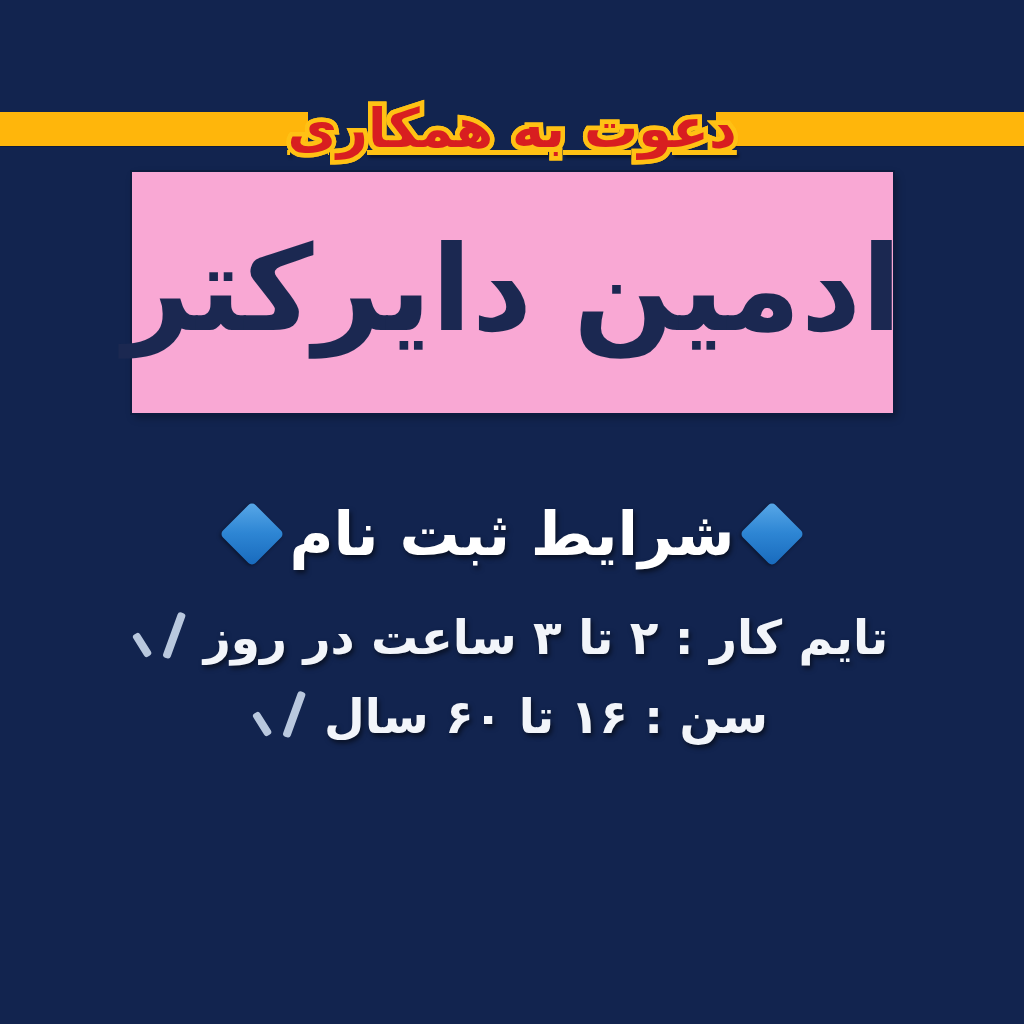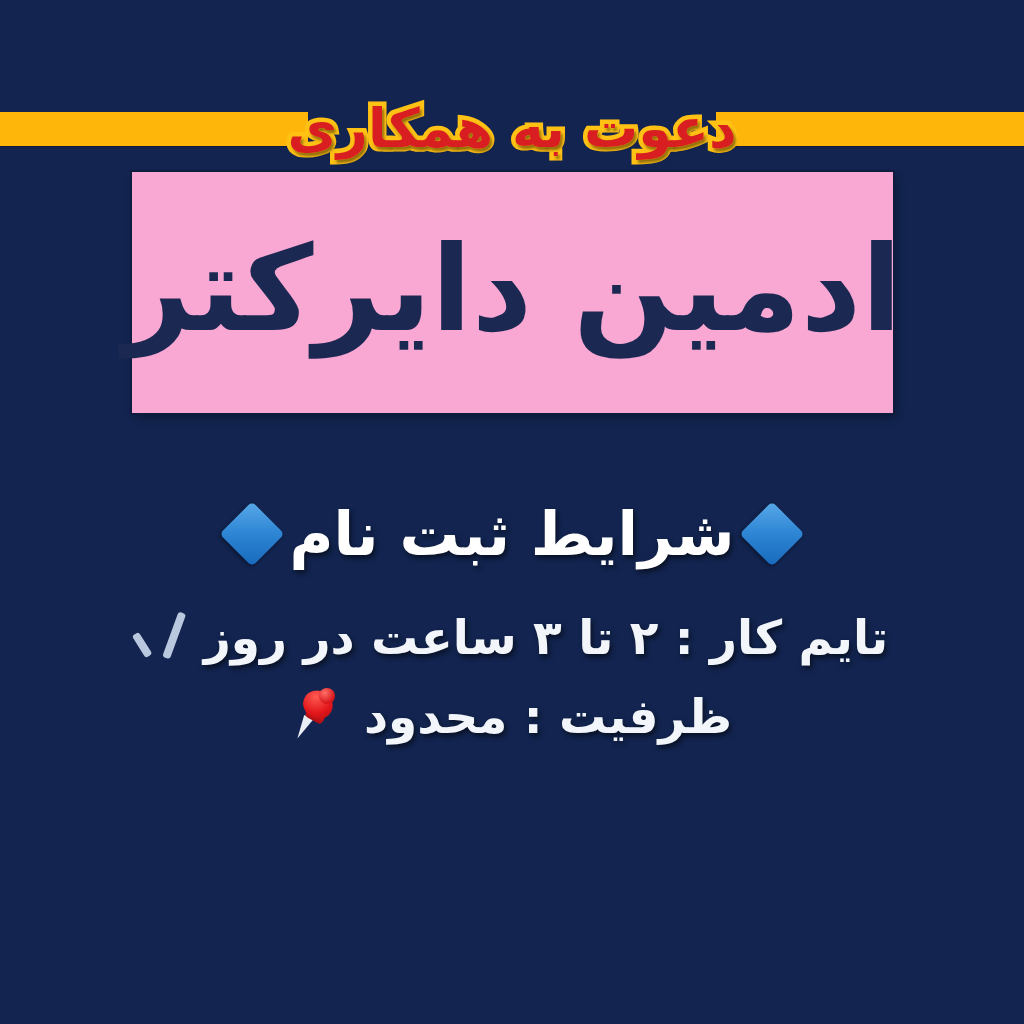--- a/index.html
+++ b/index.html
@@ -50,20 +50,21 @@
     font-weight: 700;
     letter-spacing: -1px;
     color: #D81E20;
     -webkit-text-stroke: 9px #FFC114;
     paint-order: stroke fill;
     text-shadow:
        0 0 1px #FFC114,
        2px 3px 3px rgba(0,0,0,.45);
     white-space: nowrap;
     font-family: "DejaVu Sans", "Liberation Sans", sans-serif;
+    text-decoration: underline;
   }
 
   
   .plaque {
     position: absolute;
     left: 132px;
     top: 172px;
     width: 761px;
     height: 241px;
     background: #f9a8d4;
@@ -232,26 +233,24 @@
 
     <div class="bullet">
       <span class="bullet-text">تایم کار : ۲ تا ۳ ساعت در روز</span>
       <span class="check-icon">
         <i class="s"></i>
           <i class="l"></i>
       </span>
     </div>
 
 
-
     <div class="bullet">
-      <span class="bullet-text">ظرفیت : محدود</span>
-      <span class="pin-icon">
-        <span class="needle"></span>
-        <span class="collar"></span>
-        <span class="head"></span>
-        <span class="knob"></span>
+      <span class="bullet-text">سن : ۱۶ تا ۶۰ سال</span>
+      <span class="check-icon">
+        <i class="s"></i>
+          <i class="l"></i>
       </span>
     </div>
 
+
   </div>
 
 </div>
 
 </body></html>

